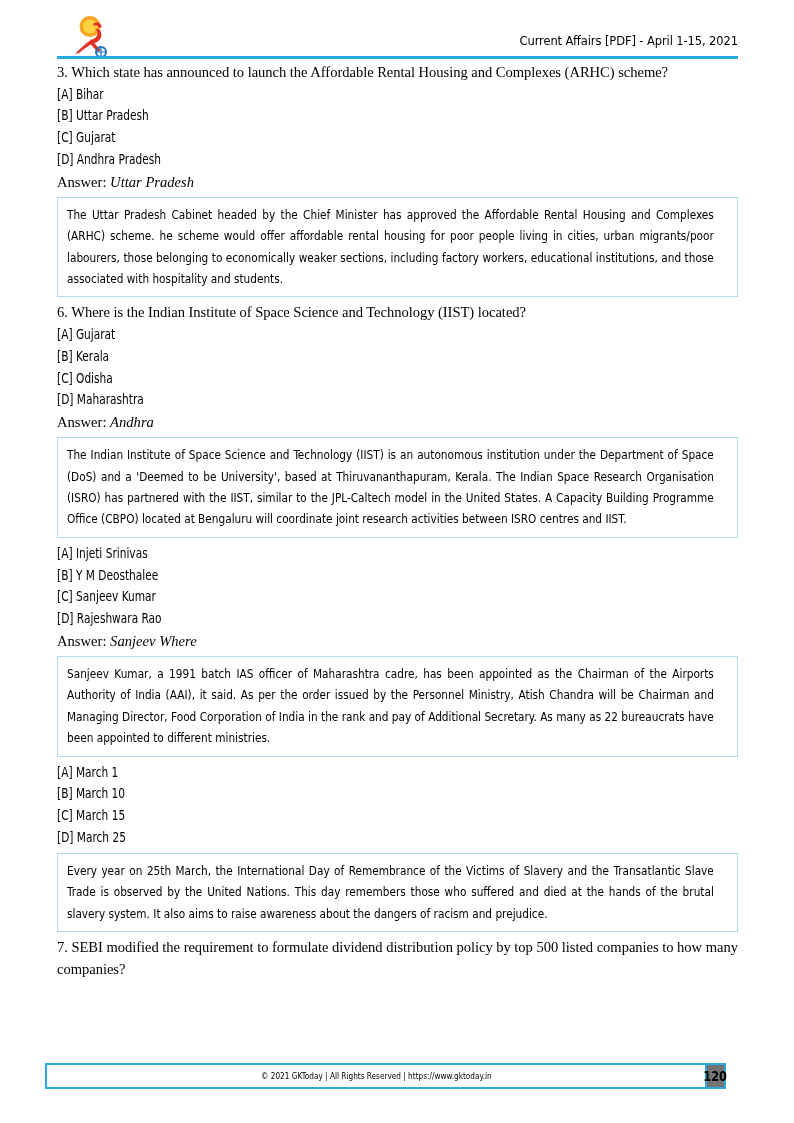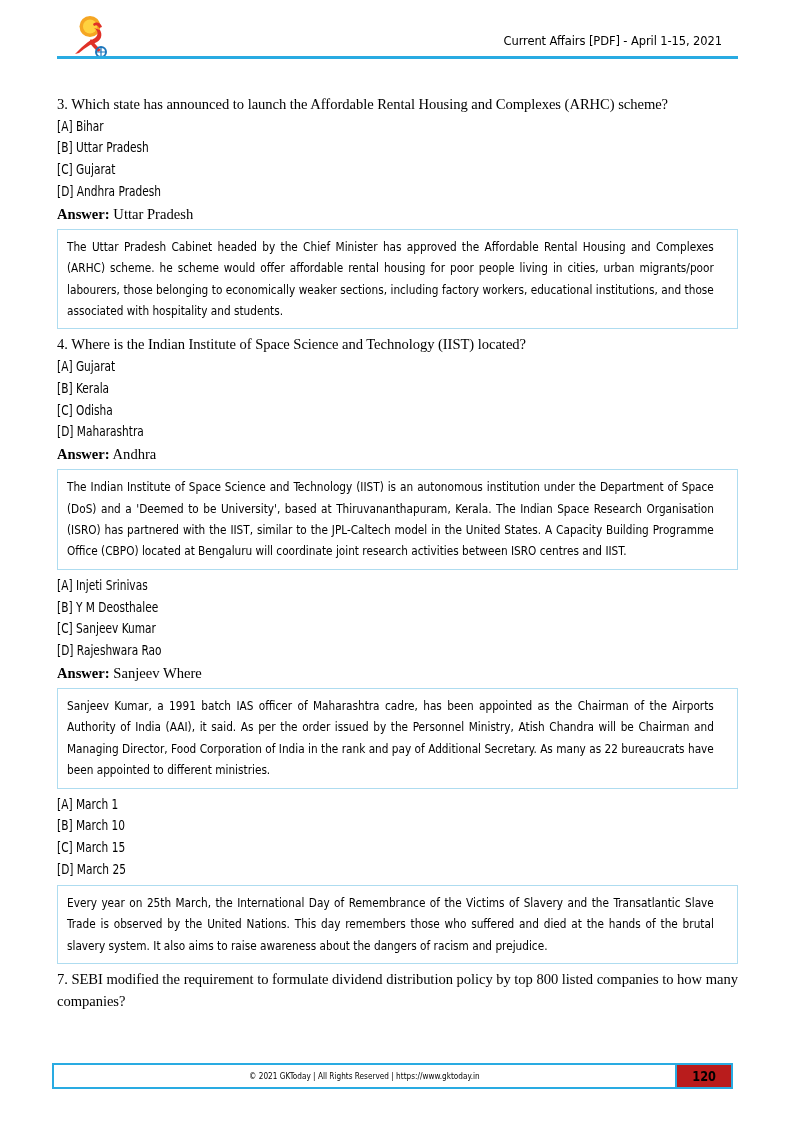--- a/index.html
+++ b/index.html
@@ -34,21 +34,21 @@
   }
   .logo {
     position: absolute;
     left: 11px;
     top: 0px;
     width: 46px;
     height: 44px;
   }
   .header-title {
     position: absolute;
-    right: 16px;
+    right: 0px;
     top: 20px;
     font-family: "DejaVu Sans", sans-serif;
     font-size: 11.5px;
     letter-spacing: -0.1px;
     color: #000000;
     white-space: nowrap;
   }
   .header-rule {
     position: absolute;
     left: 57px;
@@ -57,21 +57,20 @@
     height: 3px;
     background: #29ABE2;
   }
 
   
   .content {
     position: absolute;
     left: 57px;
     top: 62px;
     width: 681px;
-    margin-top: 32px;
   }
 
   .qtext {
     font-family: "Liberation Serif", serif;
     font-size: 14.6px;
     line-height: 21.6px;
     color: #000000;
     margin: 0;
     padding: 0;
     letter-spacing: -0.05px;
@@ -88,22 +87,22 @@
     white-space: nowrap;
   }
 
   .answer {
     font-family: "Liberation Serif", serif;
     font-size: 14.6px;
     line-height: 21px;
     margin: 0;
     padding-top: 1px;
   }
-  .answer .lbl { font-weight: bold; }
-  .answer .val { font-weight: normal; }
+  .answer .lbl { font-weight: normal; }
+  .answer .val { font-weight: normal; font-style: italic; }
 
   .expbox {
     border: 1px solid #AEDCF0;
     background: #ffffff;
     margin-top: 4px;
     margin-bottom: 5px;
     padding: 6px 23px 7px 9px;
     box-sizing: border-box;
     width: 681px;
   }
@@ -118,21 +117,21 @@
     transform-origin: left top;
     width: 107.5%;
   }
 
   .qblock { margin-bottom: 0px; }
   .qblock .qtext { margin-bottom: 0px; }
 
   
   .footer {
     position: absolute;
-    left: 52px;
+    left: 45px;
     top: 1063px;
     width: 681px;
     height: 26px;
     display: flex;
     align-items: stretch;
   }
   .footer-main {
     flex: 1 1 auto;
     border: 2px solid #29ABE2;
     display: flex;
@@ -142,28 +141,28 @@
     background: #ffffff;
   }
   .footer-text {
     font-family: "DejaVu Sans Condensed", "Liberation Sans Narrow", "Liberation Sans", sans-serif;
     font-size: 8.6px;
     color: #000000;
     transform: scaleX(0.95);
     white-space: nowrap;
   }
   .footer-page {
-    width: 56px;
+    width: 19px;
     border: 2px solid #29ABE2;
     border-left: none;
     display: flex;
     align-items: center;
     justify-content: center;
     box-sizing: border-box;
-    background: #b91c1c;
+    background: #737373;
   }
   .footer-page-num {
     font-family: "DejaVu Sans Condensed", "Liberation Sans Narrow", "Liberation Sans", sans-serif;
     font-weight: bold;
     font-size: 14px;
     color: #000000;
     transform: scaleX(0.9);
   }
 </style>
 </head>
@@ -200,21 +199,21 @@
       <p class="option">[B] Uttar Pradesh</p>
       <p class="option">[C] Gujarat</p>
       <p class="option">[D] Andhra Pradesh</p>
       <p class="answer"><span class="lbl">Answer:</span> <span class="val">Uttar Pradesh</span></p>
       <div class="expbox">
         <p class="exptext">The Uttar Pradesh Cabinet headed by the Chief Minister has approved the Affordable Rental Housing and Complexes (ARHC) scheme. he scheme would offer affordable rental housing for poor people living in cities, urban migrants/poor labourers, those belonging to economically weaker sections, including factory workers, educational institutions, and those associated with hospitality and students.</p>
       </div>
     </div>
 
     <div class="qblock">
-      <p class="qtext">4. Where is the Indian Institute of Space Science and Technology (IIST) located?</p>
+      <p class="qtext">6. Where is the Indian Institute of Space Science and Technology (IIST) located?</p>
       <p class="option">[A] Gujarat</p>
       <p class="option">[B] Kerala</p>
       <p class="option">[C] Odisha</p>
       <p class="option">[D] Maharashtra</p>
       <p class="answer"><span class="lbl">Answer:</span> <span class="val">Andhra</span></p>
       <div class="expbox">
         <p class="exptext">The Indian Institute of Space Science and Technology (IIST) is an autonomous institution under the Department of Space (DoS) and a 'Deemed to be University', based at Thiruvananthapuram, Kerala. The Indian Space Research Organisation (ISRO) has partnered with the IIST, similar to the JPL-Caltech model in the United States. A Capacity Building Programme Office (CBPO) located at Bengaluru will coordinate joint research activities between ISRO centres and IIST.</p>
       </div>
     </div>
 
@@ -233,21 +232,21 @@
       <p class="option">[A] March 1</p>
       <p class="option">[B] March 10</p>
       <p class="option">[C] March 15</p>
       <p class="option">[D] March 25</p>
       <div class="expbox">
         <p class="exptext">Every year on 25th March, the International Day of Remembrance of the Victims of Slavery and the Transatlantic Slave Trade is observed by the United Nations. This day remembers those who suffered and died at the hands of the brutal slavery system. It also aims to raise awareness about the dangers of racism and prejudice.</p>
       </div>
     </div>
 
     <div class="qblock">
-      <p class="qtext">7. SEBI modified the requirement to formulate dividend distribution policy by top 800 listed companies to how many companies?</p>
+      <p class="qtext">7. SEBI modified the requirement to formulate dividend distribution policy by top 500 listed companies to how many companies?</p>
     </div>
 
   </div>
 
   <div class="footer">
     <div class="footer-main">
       <span class="footer-text">© 2021 GKToday | All Rights Reserved | https://www.gktoday.in</span>
     </div>
     <div class="footer-page">
       <span class="footer-page-num">120</span>

